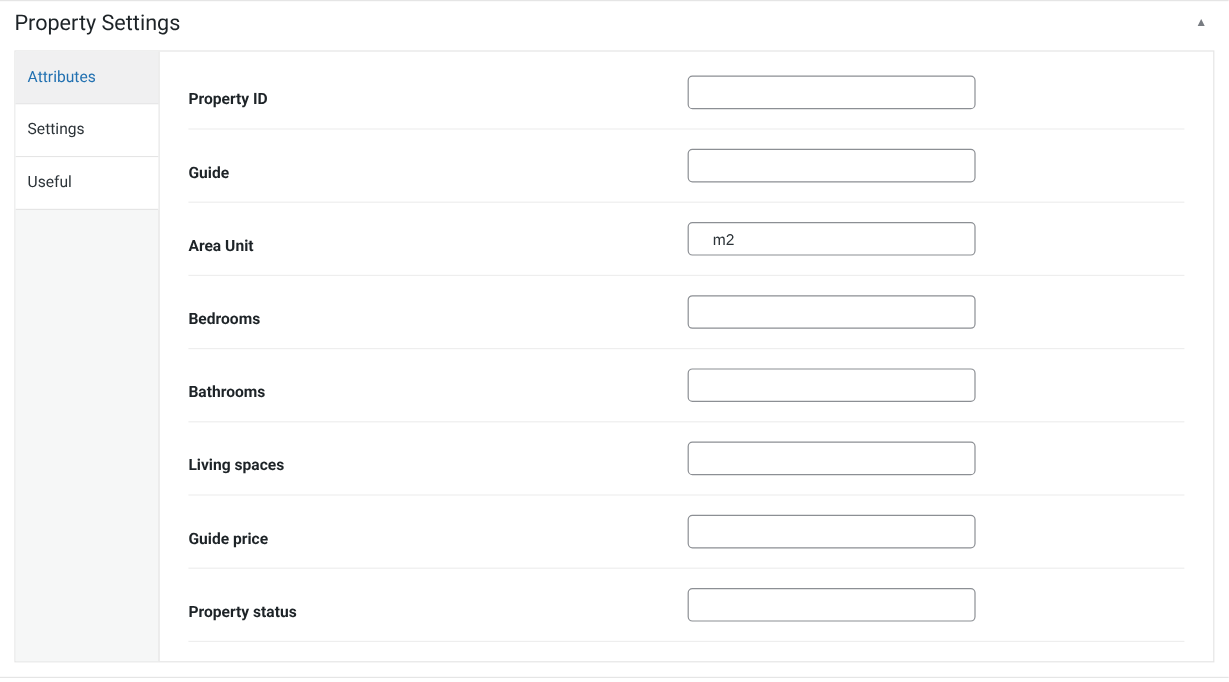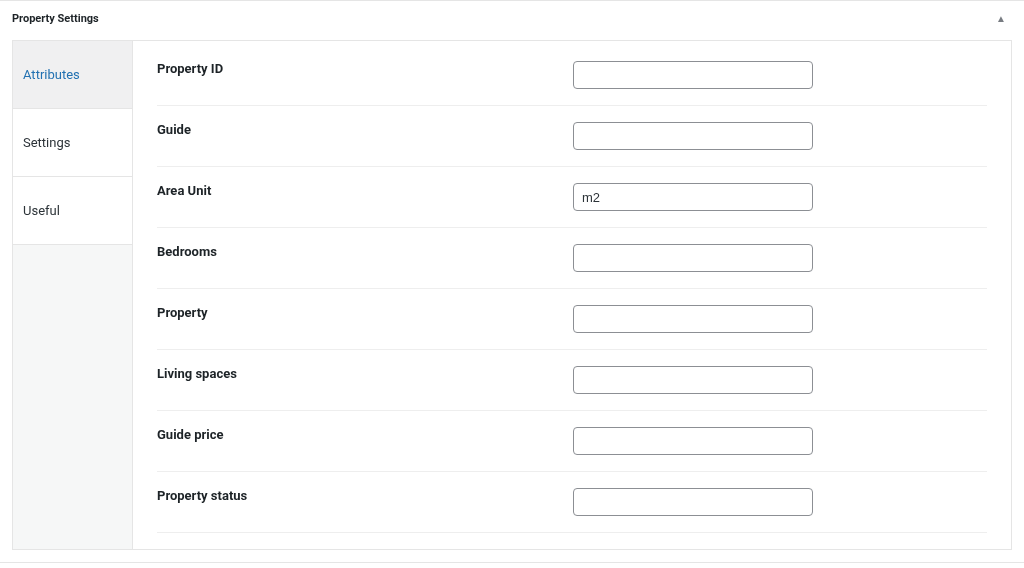--- a/index.html
+++ b/index.html
@@ -17,22 +17,22 @@
     border-bottom: 1px solid #e5e5e5;
     width: 100%;
   }
   .panel-heading {
     display: flex;
     justify-content: space-between;
     align-items: center;
     padding: 8px 12px 12px 12px;
   }
   .panel-heading h2 {
-    font-size: 11px;
-    font-weight: 700;
+    font-size: 18px;
+    font-weight: 400;
     color: #1d2327;
   }
   .panel-heading .toggle {
     color: #787c82;
     font-size: 10px;
     cursor: pointer;
     padding: 4px 6px;
   }
   .metabox-inner {
     margin: 0 12px 12px 12px;
@@ -41,57 +41,57 @@
     min-height: 510px;
     background: #fff;
   }
   .tabs {
     width: 120px;
     background: #f6f7f7;
     border-right: 1px solid #e5e5e5;
   }
   .tabs ul { list-style: none; }
   .tabs li {
-    padding: 26px 10px;
+    padding: 14px 10px;
     font-size: 13px;
     color: #2c3338;
     background: #fff;
     border-bottom: 1px solid #e5e5e5;
     cursor: pointer;
   }
   .tabs li.active {
     background: #f0f0f1;
     color: #2271b1;
   }
   .content {
     flex: 1;
     padding: 12px 24px 0 24px;
   }
   .field-row {
     display: flex;
-    align-items: flex-start;
+    align-items: flex-end;
     padding: 16px 0;
     border-bottom: 1px solid #eee;
   }
   .field-row:first-child {
     padding-top: 8px;
   }
   .field-label {
     width: 416px;
     font-size: 13px;
     font-weight: 700;
     color: #1d2327;
   }
   .field-input {
     flex: 0 0 auto;
   }
   .field-input input[type="text"] {
     width: 240px;
     height: 28px;
-    padding: 2px 8px;
+    padding: 2px 20px;
     font-size: 13px;
     color: #2c3338;
     border: 1px solid #8c8f94;
     border-radius: 4px;
     background: #fff;
   }
 </style>
 </head>
 <body>
 
@@ -143,21 +143,21 @@
       </div>
 
       <div class="field-row">
         <div class="field-label">Bedrooms</div>
         <div class="field-input">
           <input type="text" value="" style="">
         </div>
       </div>
 
       <div class="field-row">
-        <div class="field-label">Property</div>
+        <div class="field-label">Bathrooms</div>
         <div class="field-input">
           <input type="text" value="" style="">
         </div>
       </div>
 
 
       <div class="field-row">
         <div class="field-label">Living spaces</div>
         <div class="field-input">
           <input type="text" value="" style="">

